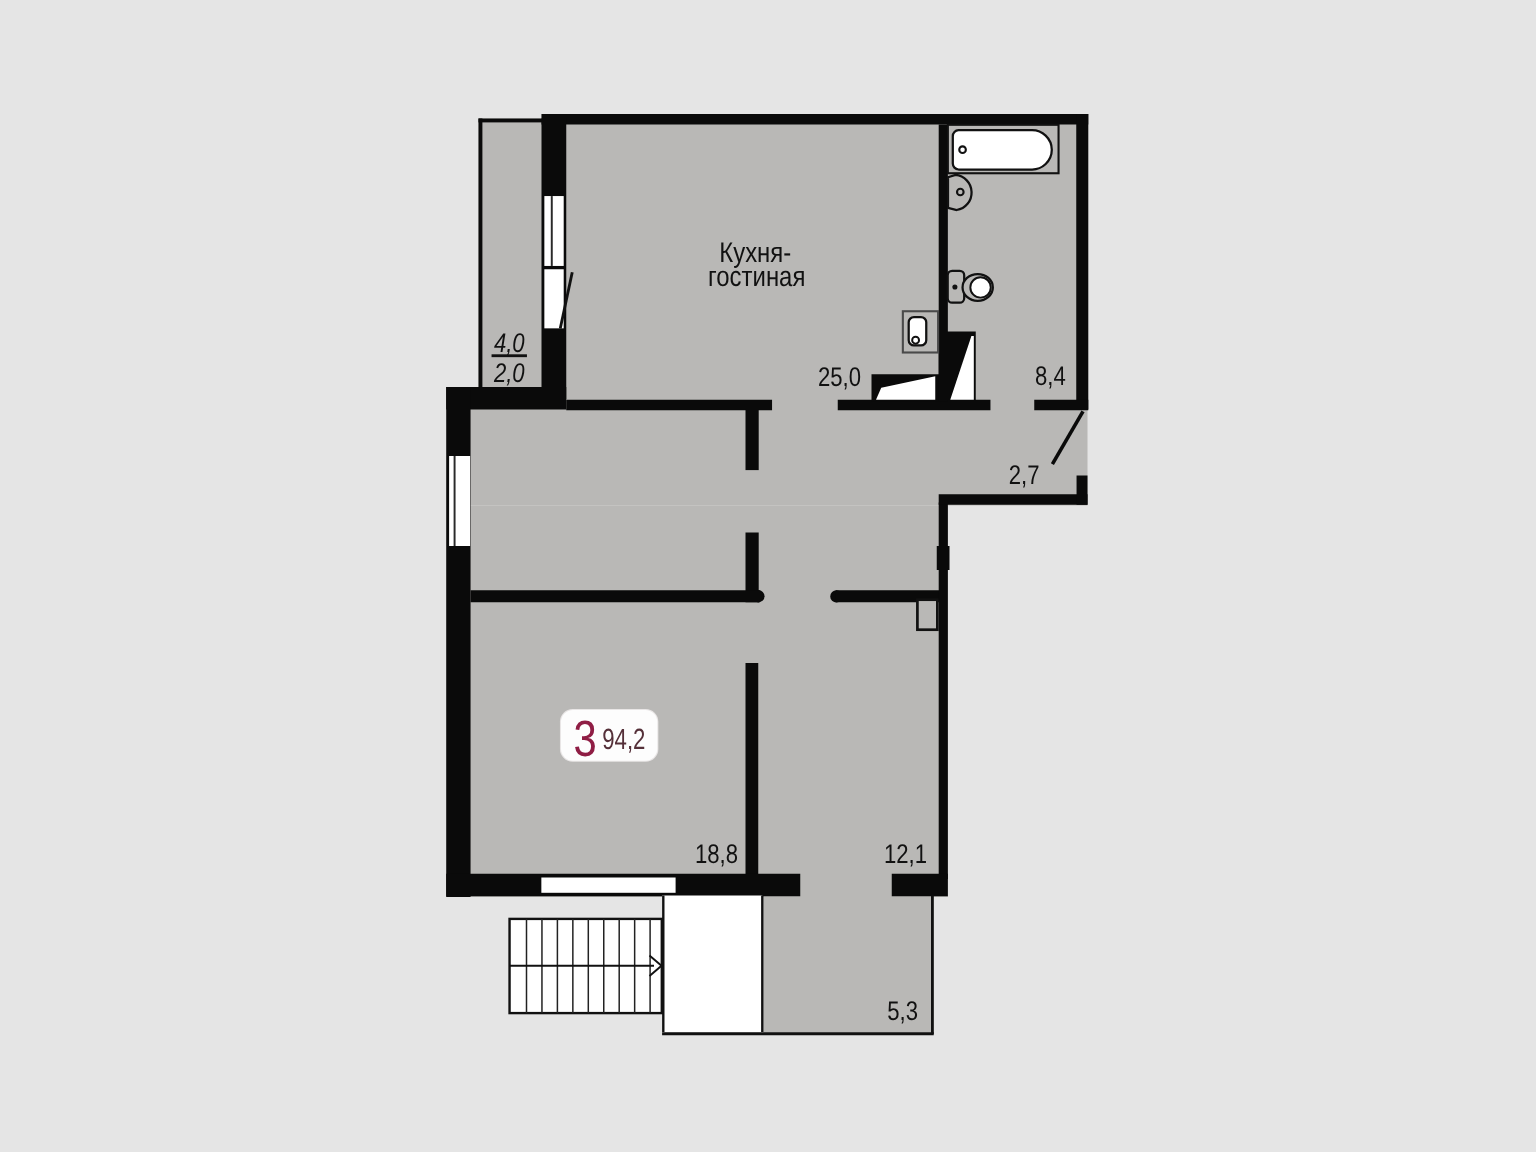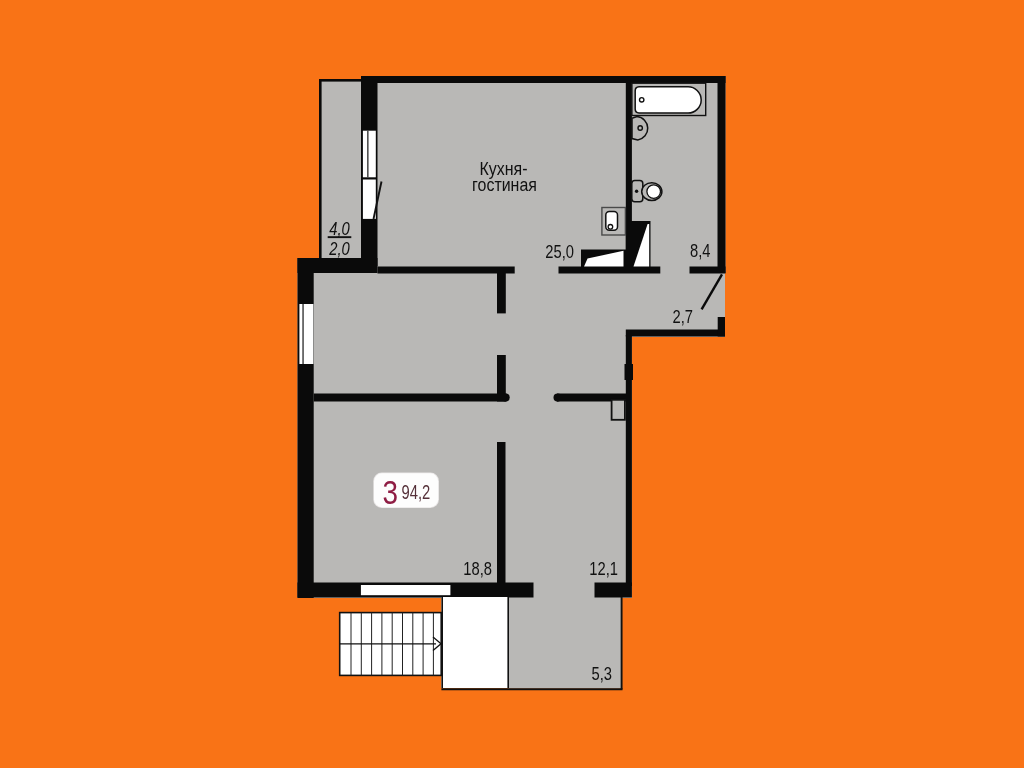--- a/index.html
+++ b/index.html
@@ -1,16 +1,16 @@
 <!DOCTYPE html>
 <html><head>
 <meta charset="utf-8">
 <style>
   html,body{margin:0;padding:0;background:#ffffff;}
-  #c{position:relative;width:1024px;height:768px;background:#f97316;overflow:hidden;}
+  #c{position:relative;width:1024px;height:768px;background:#e5e5e5;overflow:hidden;}
   svg{position:absolute;left:0;top:0;}
   text{font-family:"Liberation Sans",sans-serif;}
 </style>
 </head>
 <body>
 <div id="c">
 <svg width="1024" height="768" viewBox="0 0 1024 768">
 
   <g fill="#b9b8b6">
     <rect x="319" y="79" width="59" height="194"></rect>

